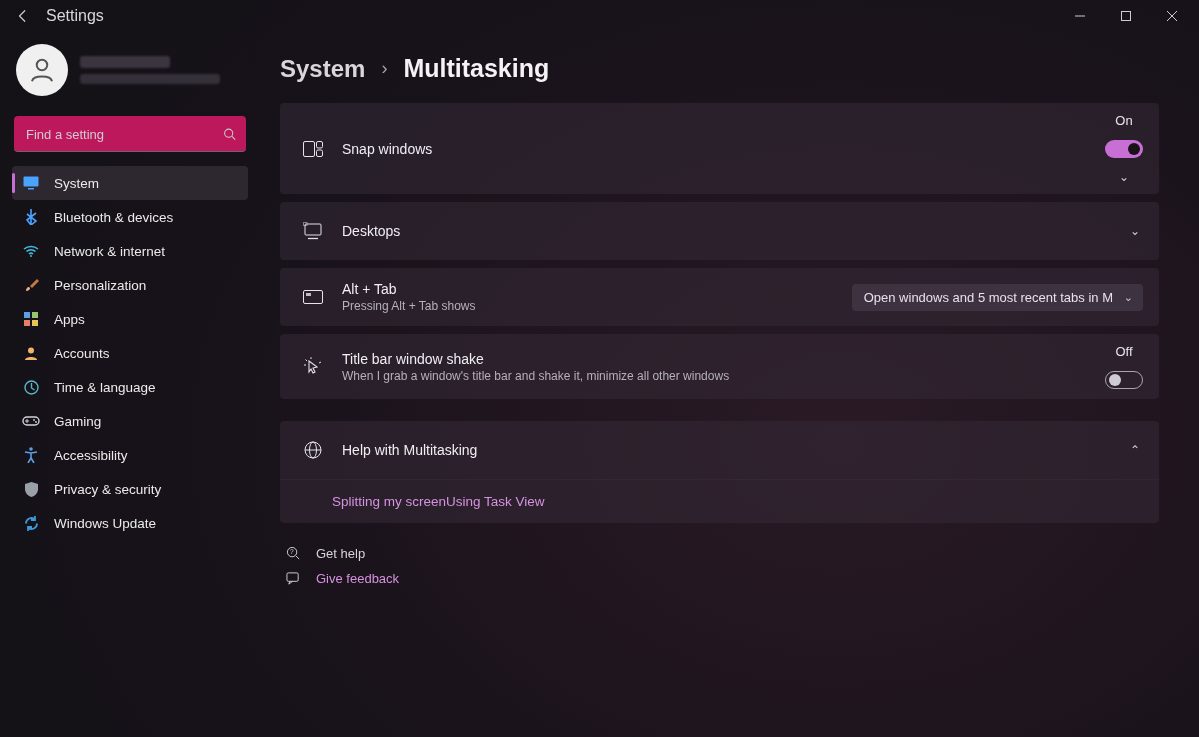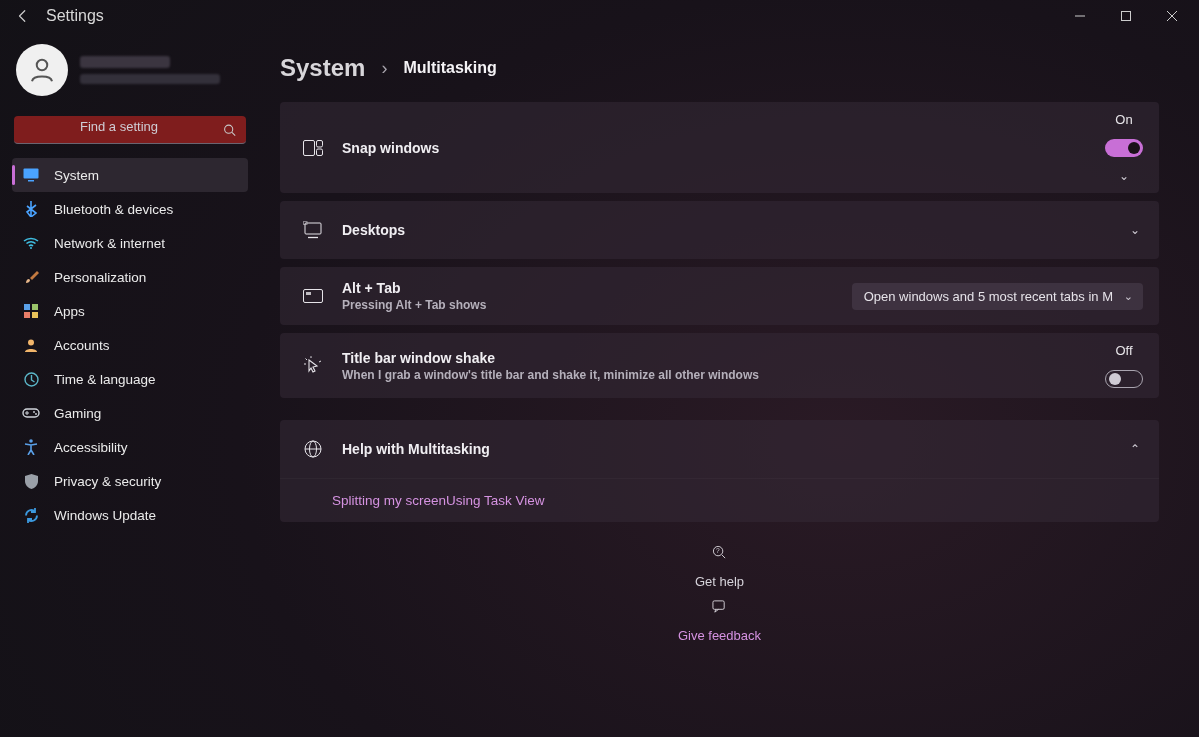--- a/index.html
+++ b/index.html
@@ -53,28 +53,27 @@
   }
   .profile-text .email {
     width:140px; height:10px; background:#33303a; border-radius:3px; filter:blur(1px);
   }
   .search-wrap {
     position:relative;
     margin: 6px 2px 14px 2px;
   }
   .search-input {
     width:100%;
-    background:#7f1d1d;
+    background:#be185d;
     border:none;
     border-bottom:1px solid #6b6470;
     border-radius:4px;
-    padding:3px 34px 9px 12px;
+    padding:11px 34px 9px 12px;
     color:#ddd;
     font-size:13px;
-    text-align:center;
   }
   .search-input::placeholder { color:#cfcdd4; }
   .search-icon {
     position:absolute; right:10px; top:50%; transform:translateY(-50%);
     color:#c9c9c9; font-size:12px;
   }
   .nav { list-style:none; }
   .nav li {
     display:flex; align-items:center; gap:14px;
     height:34px;
@@ -102,38 +101,38 @@
     flex:1;
     padding: 22px 40px 20px 20px;
     overflow:auto;
   }
   .breadcrumb {
     display:flex; align-items:center; gap:16px;
     margin-bottom: 20px;
   }
   .bc-parent { font-size:24px; font-weight:600; color:#d8d6da; }
   .bc-sep { font-size:18px; color:#a8a4ad; }
-  .bc-current { font-size:16px; font-weight:650; color:#f4f2f5; }
+  .bc-current { font-size:25px; font-weight:650; color:#f4f2f5; }
   .card {
     background: rgba(52,42,54,0.55);
     border-radius:4px;
     margin-bottom:8px;
   }
   .card-row {
     display:flex; align-items:center;
     min-height:58px;
     padding: 10px 16px 10px 22px;
     gap:18px;
   }
   .row-icon {
     width:22px; height:22px;
     display:flex; align-items:center; justify-content:center;
     color:#e6e4e9;
   }
-  .row-text { flex:0 0 auto;font-weight:bold; }
+  .row-text { flex:0 0 auto; }
   .row-title { font-size:14px; color:#f0eef2; }
   .row-sub { font-size:12px; color:#b5b0bb; margin-top:2px; }
   .row-spacer { flex:1; }
   .row-right { display:flex; align-items:center; gap:12px;flex-direction:column; }
   .toggle {
     width:38px; height:18px; border-radius:10px;
     position:relative;
   }
   .toggle.on { background:#c86fd6; }
   .toggle.off { background:transparent; border:1px solid #a9a4af; }
@@ -169,21 +168,20 @@
     padding: 14px 22px 14px 52px;
     border-top:1px solid rgba(255,255,255,0.03);
     font-size:13.5px;
   }
   .help-links a { color:#d592e1; cursor:pointer; }
   .footer-links { margin-top:18px; }
   .footer-links .flink {
     display:flex; align-items:center; gap:14px;
     padding:5px 4px;
     font-size:13px;
-    flex-direction:column;
   }
   .footer-links .flink span.lbl { color:#d592e1; }
   .footer-links .flink.geth span.lbl { color:#d6d3da; }
   .footer-links .ficon { width:18px; color:#d6d3da; display:flex; justify-content:center; }
   svg { display:block; }
 </style>
 </head>
 <body>
 
 <div class="titlebar">

